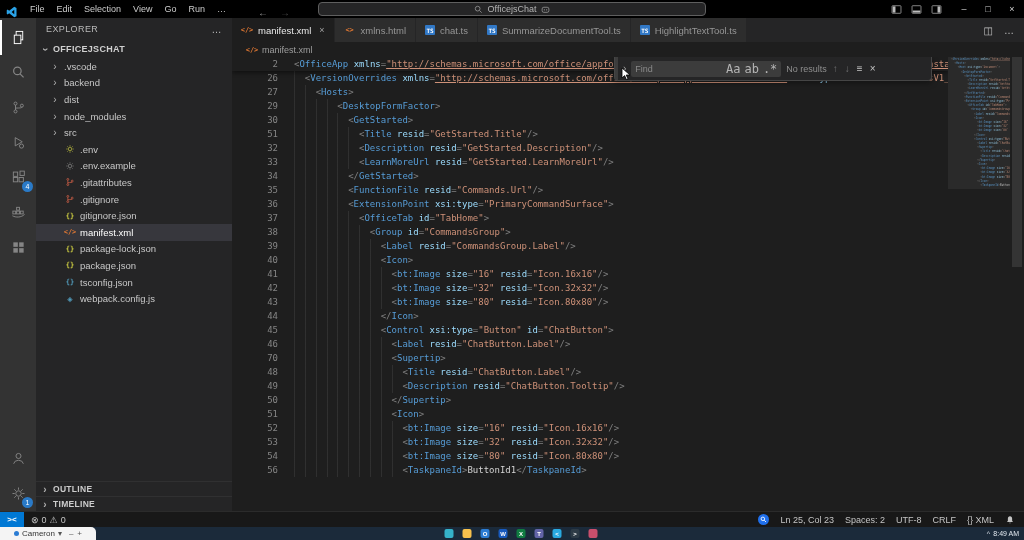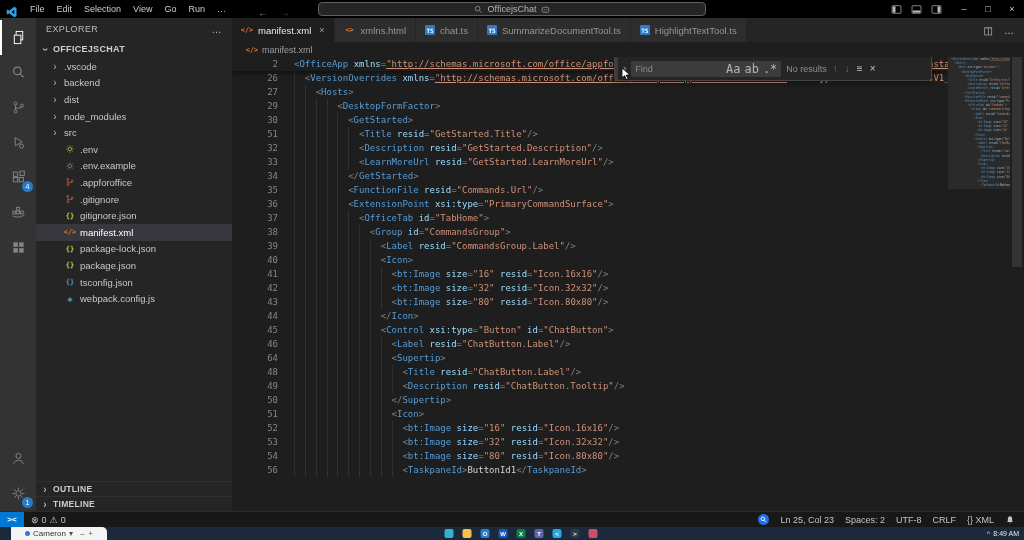--- a/index.html
+++ b/index.html
@@ -98,21 +98,21 @@
   .zoom-dot { width:11px; height:11px; border-radius:50%; background:#1f6feb; display:flex; align-items:center; justify-content:center; }
 
   
   .taskbar { flex:0 0 13px; background:#1b2a3a; position:relative; display:flex; align-items:center; z-index:30; }
   #taskbar-icons { position:absolute; left:50%; transform:translateX(-50%); display:flex; gap:9px; align-items:center; }
   .tbi { width:9px; height:9px; border-radius:2px; display:flex; align-items:center; justify-content:center; color:#fff; font-size:6px; font-weight:bold; }
   .tbi.start { background:transparent; display:grid; grid-template-columns:4px 4px; grid-template-rows:4px 4px; gap:1px; border-radius:0; }
   .tbi.start span { background:#4cc2ff; }
   .tray { position:absolute; right:34px; display:flex; gap:6px; color:#d7dee6; font-size:7px; align-items:center; }
   .tb-time { position:absolute; right:5px; font-size:7px; color:#e3e9f0; }
-  .screen-overlay { position:absolute; left:11px; bottom:0; height:13px; width:96px; background:#f4f4f4; color:#333;
+  .screen-overlay { position:absolute; left:0; bottom:0; height:13px; width:96px; background:#f4f4f4; color:#333;
     font-size:8px; display:flex; align-items:center; gap:3px; padding:0 14px; border-top-right-radius:5px; z-index:40; }
   .ov-dot { width:5px; height:5px; border-radius:50%; background:#2b7cd3; }
   .ov-ctl { color:#555; font-size:8px; }
 
   #cursor { position:absolute; left:621px; top:67px; z-index:50; pointer-events:none; }
 </style>
 </head>
 <body>
 
 <div id="screen">
@@ -286,21 +286,21 @@
             <span>.env.example</span>
           </div>
           <div class="trow">
             <span class="findent"></span>
             <svg class="fi" width="10" height="10" viewBox="0 0 16 16" fill="none" stroke="#e8694c">
               <circle cx="4.5" cy="3.8" r="1.5"></circle>
               <circle cx="4.5" cy="12.2" r="1.5"></circle>
               <circle cx="11.5" cy="6.5" r="1.5"></circle>
               <path d="M4.5 5.3 V10.7 M4.5 9 C9 9 11.5 8.8 11.5 8"></path>
             </svg>
-            <span>.appforoffice</span>
+            <span>.gitattributes</span>
           </div>
           <div class="trow">
             <span class="findent"></span>
             <svg class="fi" width="10" height="10" viewBox="0 0 16 16" fill="none" stroke="#e8694c">
               <circle cx="4.5" cy="3.8" r="1.5"></circle>
               <circle cx="4.5" cy="12.2" r="1.5"></circle>
               <circle cx="11.5" cy="6.5" r="1.5"></circle>
               <path d="M4.5 5.3 V10.7 M4.5 9 C9 9 11.5 8.8 11.5 8"></path>
             </svg>
             <span>.gitignore</span>
@@ -465,21 +465,21 @@
             </div>
             <div class="cl">
               <div class="gut">45</div>
               <div class="lc"><span class="guides" style="width:86.7px"></span>                <span class="p">&lt;</span><span class="t">Control</span> <span class="a">xsi:type</span><span class="p">=</span><span class="s">"Button"</span> <span class="a">id</span><span class="p">=</span><span class="s">"ChatButton"</span><span class="p">&gt;</span></div>
             </div>
             <div class="cl">
               <div class="gut">46</div>
               <div class="lc"><span class="guides" style="width:97.6px"></span>                  <span class="p">&lt;</span><span class="t">Label</span> <span class="a">resid</span><span class="p">=</span><span class="s">"ChatButton.Label"</span><span class="p">/&gt;</span></div>
             </div>
             <div class="cl">
-              <div class="gut">64</div>
+              <div class="gut">70</div>
               <div class="lc"><span class="guides" style="width:97.6px"></span>                  <span class="p">&lt;</span><span class="t">Supertip</span><span class="p">&gt;</span></div>
             </div>
             <div class="cl">
               <div class="gut">48</div>
               <div class="lc"><span class="guides" style="width:108.4px"></span>                    <span class="p">&lt;</span><span class="t">Title</span> <span class="a">resid</span><span class="p">=</span><span class="s">"ChatButton.Label"</span><span class="p">/&gt;</span></div>
             </div>
             <div class="cl">
               <div class="gut">49</div>
               <div class="lc"><span class="guides" style="width:108.4px"></span>                    <span class="p">&lt;</span><span class="t">Description</span> <span class="a">resid</span><span class="p">=</span><span class="s">"ChatButton.Tooltip"</span><span class="p">/&gt;</span></div>
             </div>

